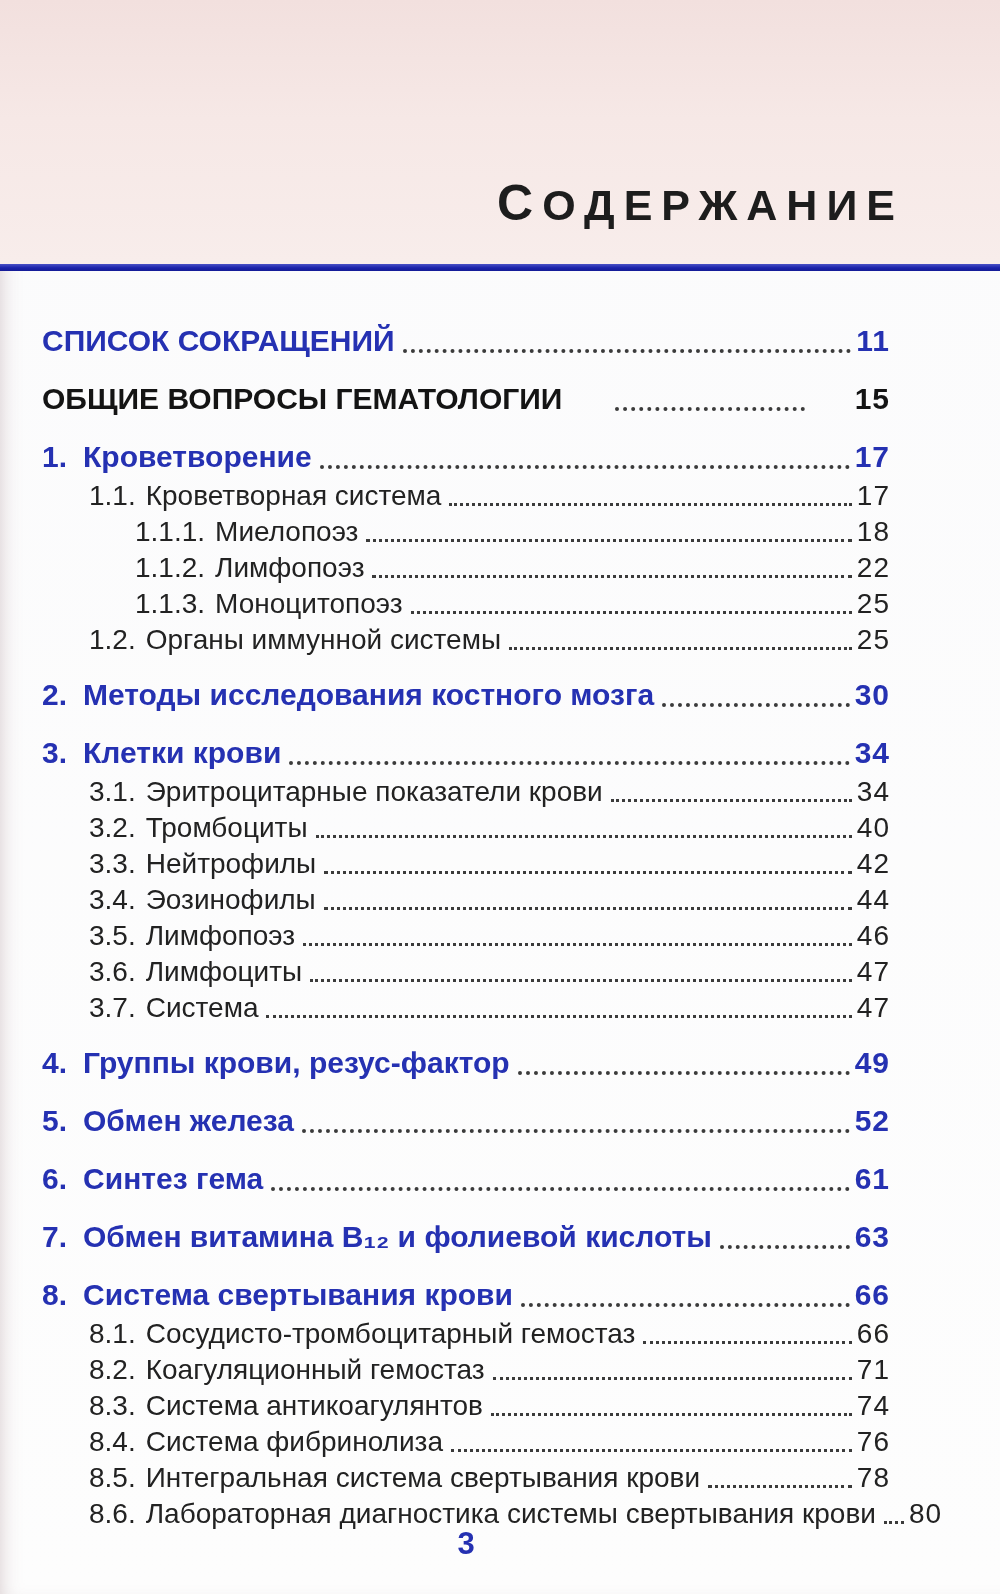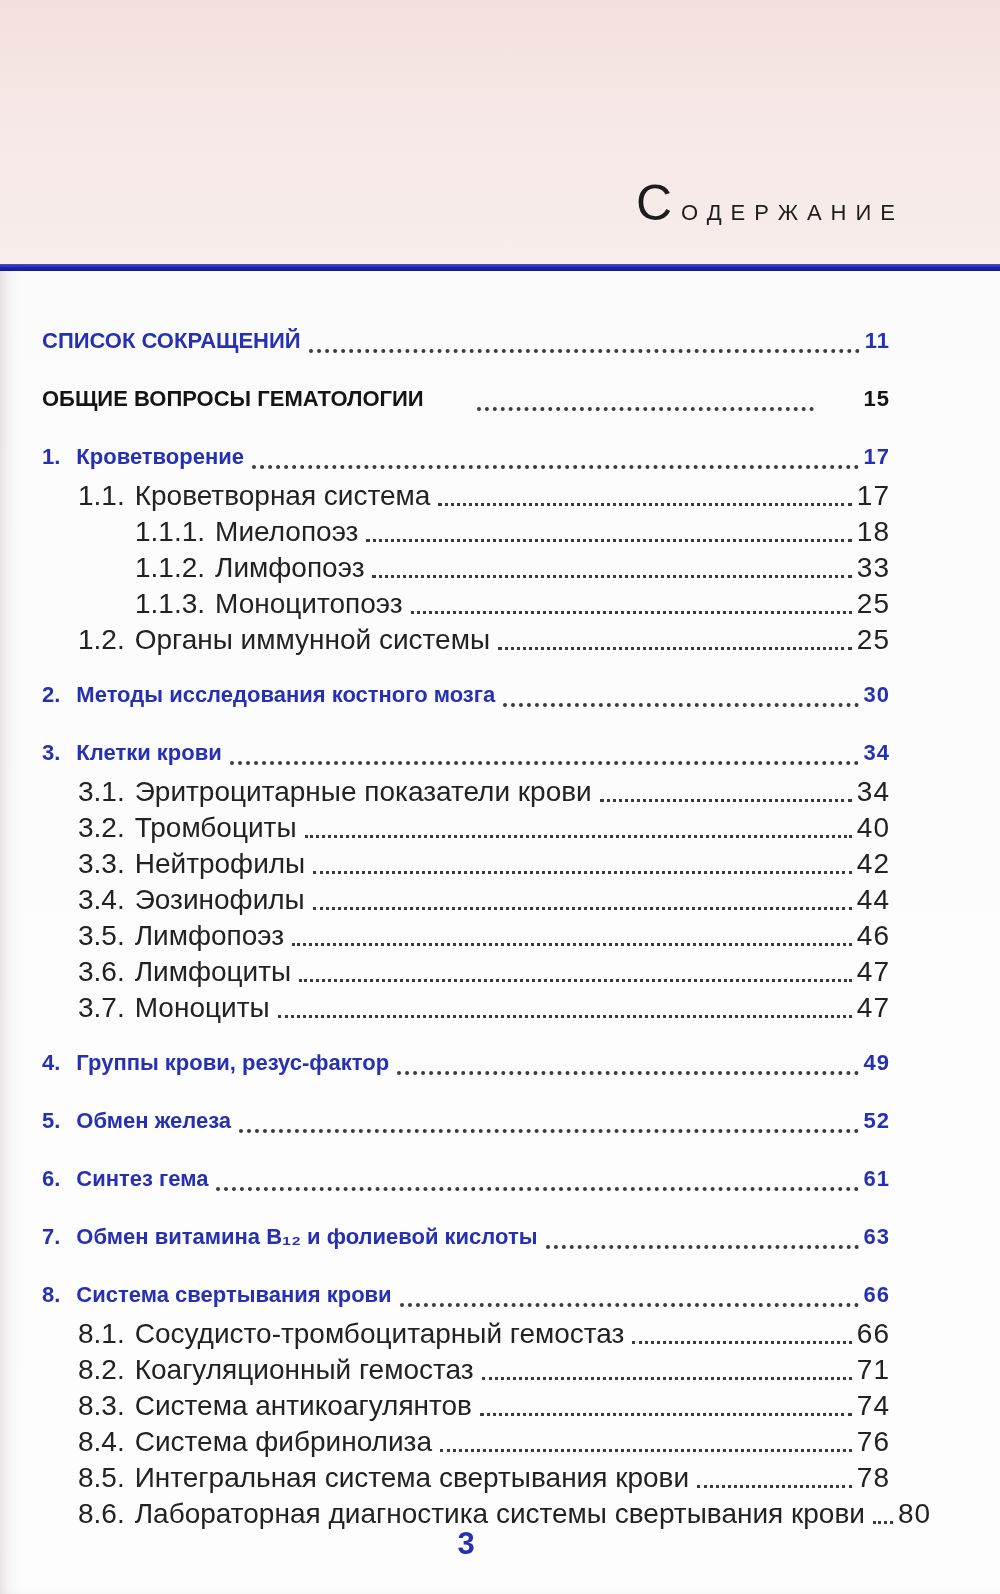--- a/index.html
+++ b/index.html
@@ -21,22 +21,22 @@
     position:absolute;
     top:0;left:0;right:0;
     height:264px;
     background:linear-gradient(180deg,#f2e0de 0%,#f6e8e6 45%,#f8edeb 100%);
   }
   .title{
     position:absolute;
     top:168px;
     right:96px;
     margin:0;
-    font-size:22px;
-    font-weight:400;
+    font-size:43px;
+    font-weight:700;
     letter-spacing:9px;
     color:#1d1d1d;
     text-transform:uppercase;
     line-height:1.4;
   }
   .title::first-letter{
     font-size:50px;
   }
   .rule{
     position:absolute;
@@ -62,37 +62,37 @@
     margin:0 5px 9px 8px;
   }
   .row .num{white-space:pre;}
   .row .label{white-space:nowrap;}
   
   .row.header-blue,.row.header-black,.row.chapter{
     height:42px;
     line-height:42px;
     margin-top:16px;
     font-weight:700;
-    font-size:22px;
+    font-size:30px;
   }
   .row.header-blue{color:#2531b2;}
   .row.header-blue .pagenum{color:#2531b2;text-align:center;}
   .row.header-black{color:#141414;gap:45px;}
   .row.chapter{color:#2531b2;}
   .row.chapter .num{margin-right:16px;}
   .row.chapter .pagenum{color:#2531b2;}
   .row.sub,.row.subsub{
     height:36px;
     line-height:36px;
     font-weight:400;
     font-size:28px;
     color:#222;
   }
   .row.sub .dots,.row.subsub .dots{border-bottom-width:3.5px;margin-bottom:8px;}
-  .row.sub{margin-left:36px;text-align:center;}
+  .row.sub{margin-left:47px;text-align:center;}
   .row.subsub{margin-left:93px;}
   .row.sub .num,.row.subsub .num{margin-right:10px;}
   .row:first-child{margin-top:48px;}
   .row .pagenum{
     font-size:inherit;
     letter-spacing:1px;
   }
   .footer-num{
     position:absolute;
     top:1526px;
@@ -139,21 +139,21 @@
       <div class="row subsub">
     <span class="num">1.1.1.</span>
     <span class="label">Миелопоэз</span>
     <span class="dots"></span>
     <span class="pagenum">18</span>
   </div>
       <div class="row subsub">
     <span class="num">1.1.2.</span>
     <span class="label">Лимфопоэз</span>
     <span class="dots"></span>
-    <span class="pagenum">33</span>
+    <span class="pagenum">22</span>
   </div>
       <div class="row subsub">
     <span class="num">1.1.3.</span>
     <span class="label">Моноцитопоэз</span>
     <span class="dots"></span>
     <span class="pagenum">25</span>
   </div>
       <div class="row sub">
     <span class="num">1.2.</span>
     <span class="label">Органы иммунной системы</span>
@@ -203,21 +203,21 @@
     <span class="pagenum">46</span>
   </div>
       <div class="row sub">
     <span class="num">3.6.</span>
     <span class="label">Лимфоциты</span>
     <span class="dots"></span>
     <span class="pagenum">47</span>
   </div>
       <div class="row sub">
     <span class="num">3.7.</span>
-    <span class="label">Моноциты</span>
+    <span class="label">Система</span>
     <span class="dots"></span>
     <span class="pagenum">47</span>
   </div>
       <div class="row chapter">
     <span class="num">4.</span>
     <span class="label">Группы крови, резус-фактор</span>
     <span class="dots"></span>
     <span class="pagenum">49</span>
   </div>
       <div class="row chapter">

